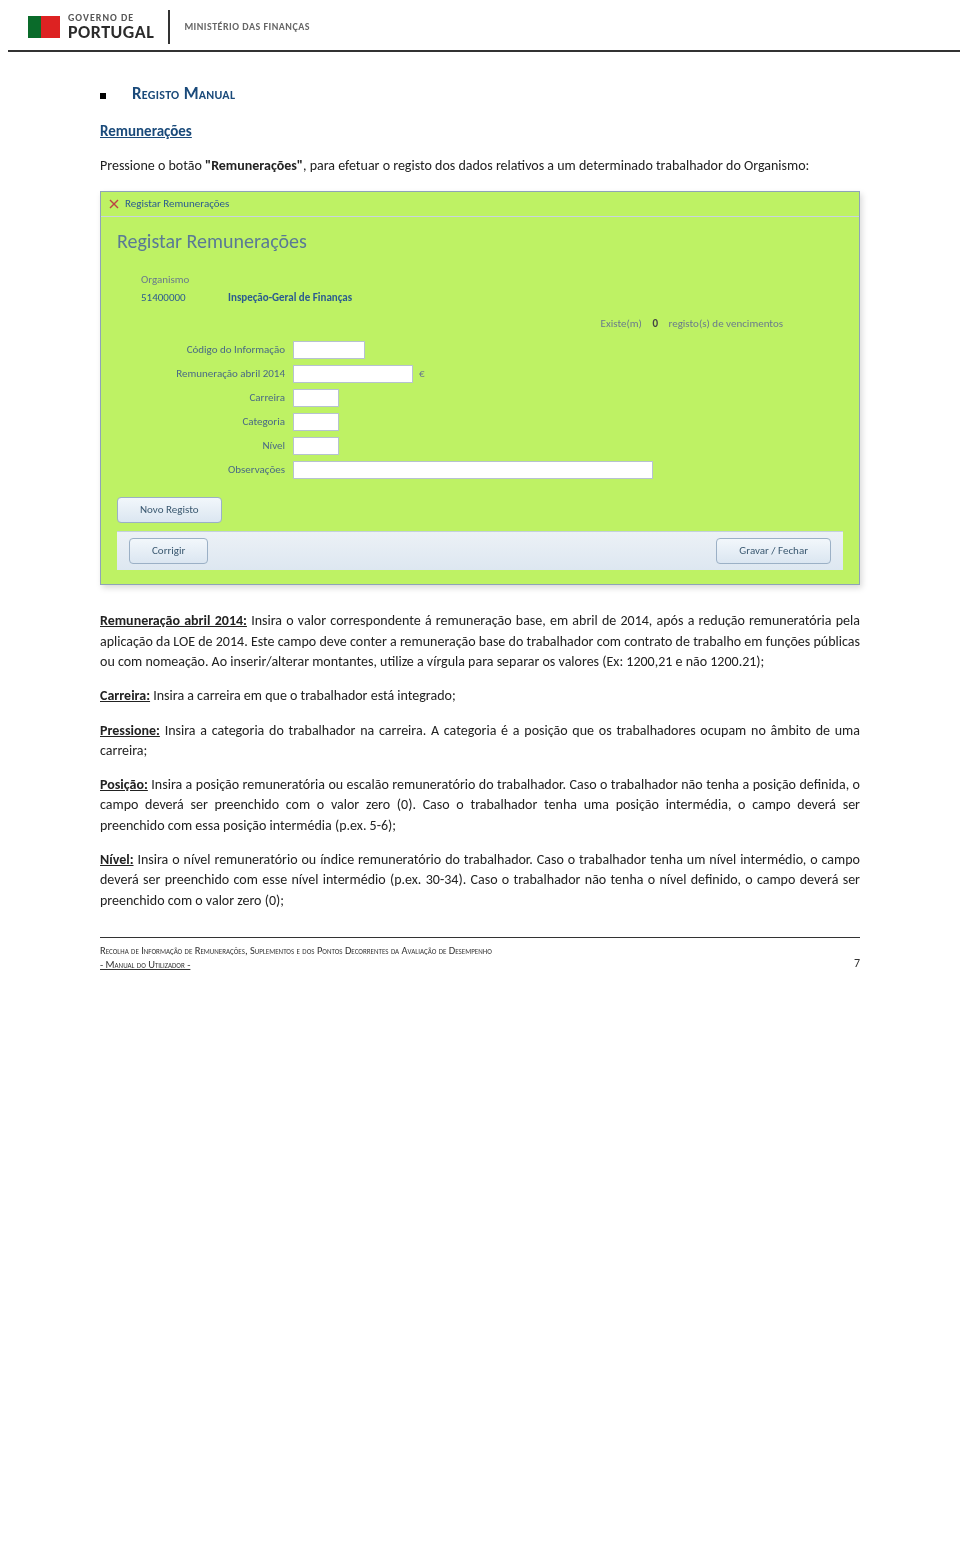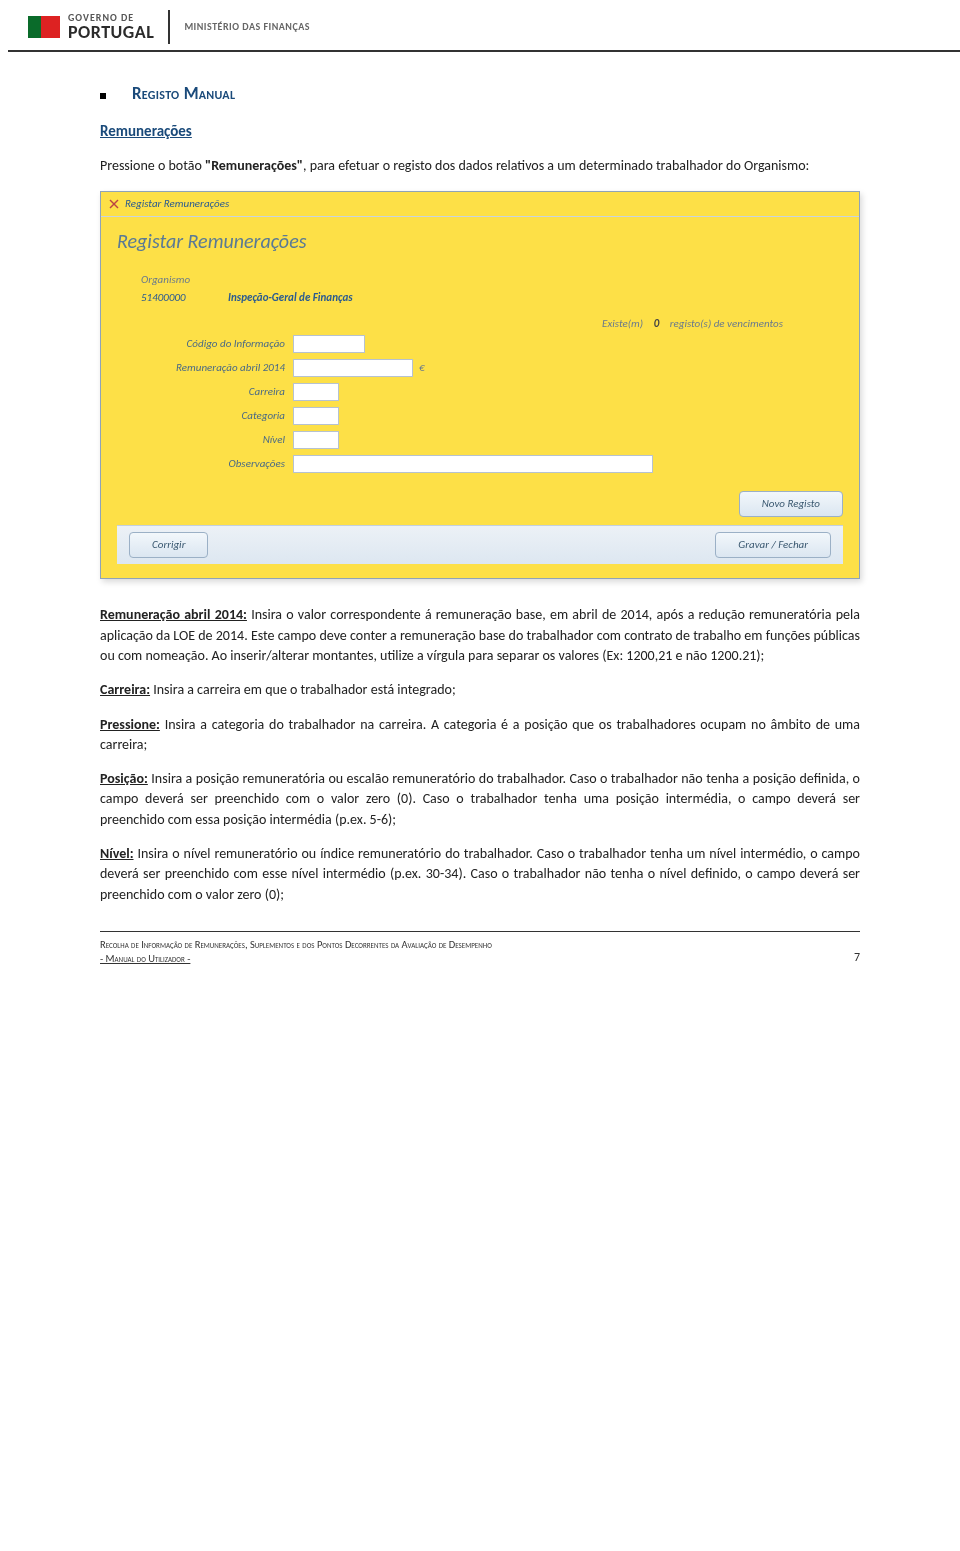--- a/index.html
+++ b/index.html
@@ -49,24 +49,23 @@
     text-decoration: underline;
     margin-bottom: 14px;
     display: inline-block;
   }
   p.body { margin-bottom: 14px; text-align: justify; }
   .u-title { text-decoration: underline; }
 
   
   .app-shot {
     border: 1px solid #8fa3b8;
-    background: #fde047;
+    background: #bef264;
     margin: 8px 0 26px 0;
     box-shadow: 2px 3px 6px rgba(0,0,0,0.15);
-    font-style: italic;
   }
   .app-tab {
     display: flex; align-items: center;
     padding: 4px 8px;
     font-size: 11px;
     color: #2b5b90;
     border-bottom: 1px solid #c8d4e0;
   }
   .x-icon { width:10px; height:10px; margin-right:6px; display:inline-block; }
   .x-icon::before, .x-icon::after { content:''; position:absolute; }
@@ -81,24 +80,24 @@
   .form-row .field {
     height: 18px; border: 1px solid #b6c2d0; background: #fff;
   }
   .field.tiny { width: 46px; }
   .field.small { width: 72px; }
   .field.med { width: 120px; }
   .field.long { width: 360px; }
   .form-row .suffix { margin-left: 6px; color:#6a7a8c; }
   .count-row {
     text-align: right; font-size: 11px; color: #6a7a8c;
-    padding-right: 60px; 
+    padding-right: 60px; margin-bottom: 6px;
   }
   .count-row .z { display:inline-block; padding: 0 8px; font-weight:600; color:#444;}
-  .btn-row { text-align: right; margin: 8px 0; }
+  .btn-row { text-align: left; margin: 8px 0; }
   .btn {
     display:inline-block;
     font-size: 11px; color: #3a5870;
     background: linear-gradient(#f2f7fb,#dbe6f1);
     border: 1px solid #9bb0c6;
     border-radius: 4px;
     padding: 4px 22px;
     cursor: pointer;
   }
   .btn-bar {

